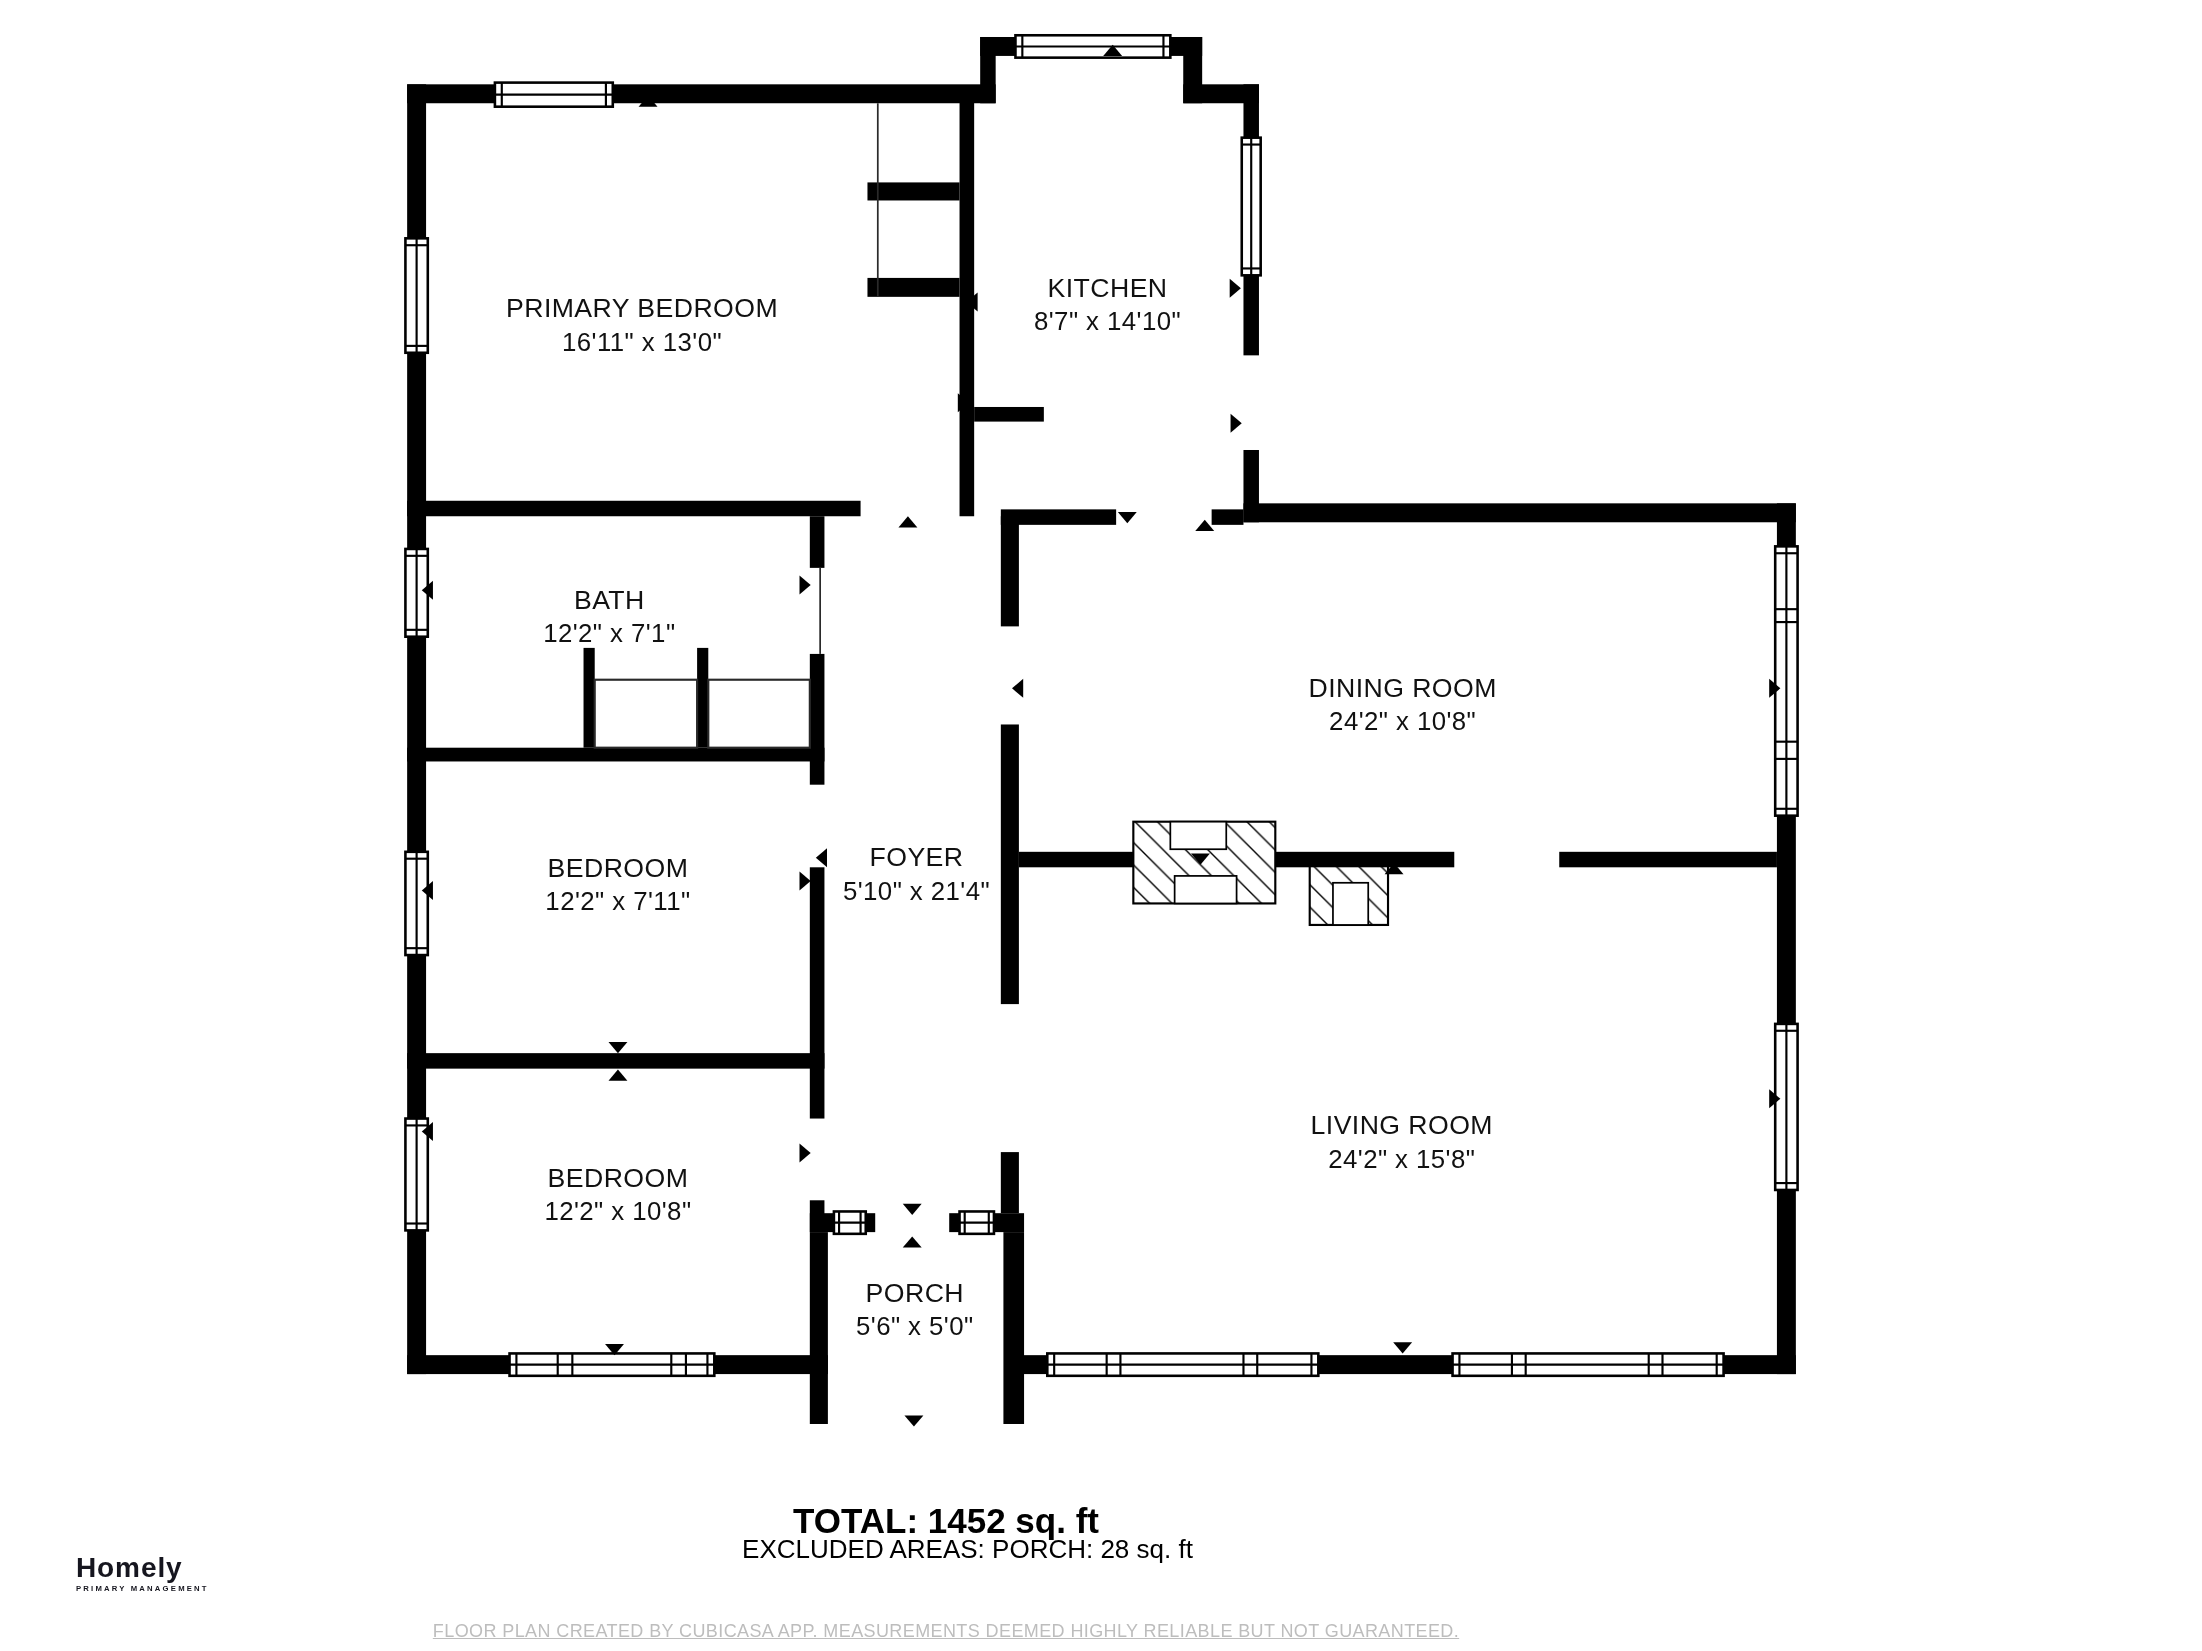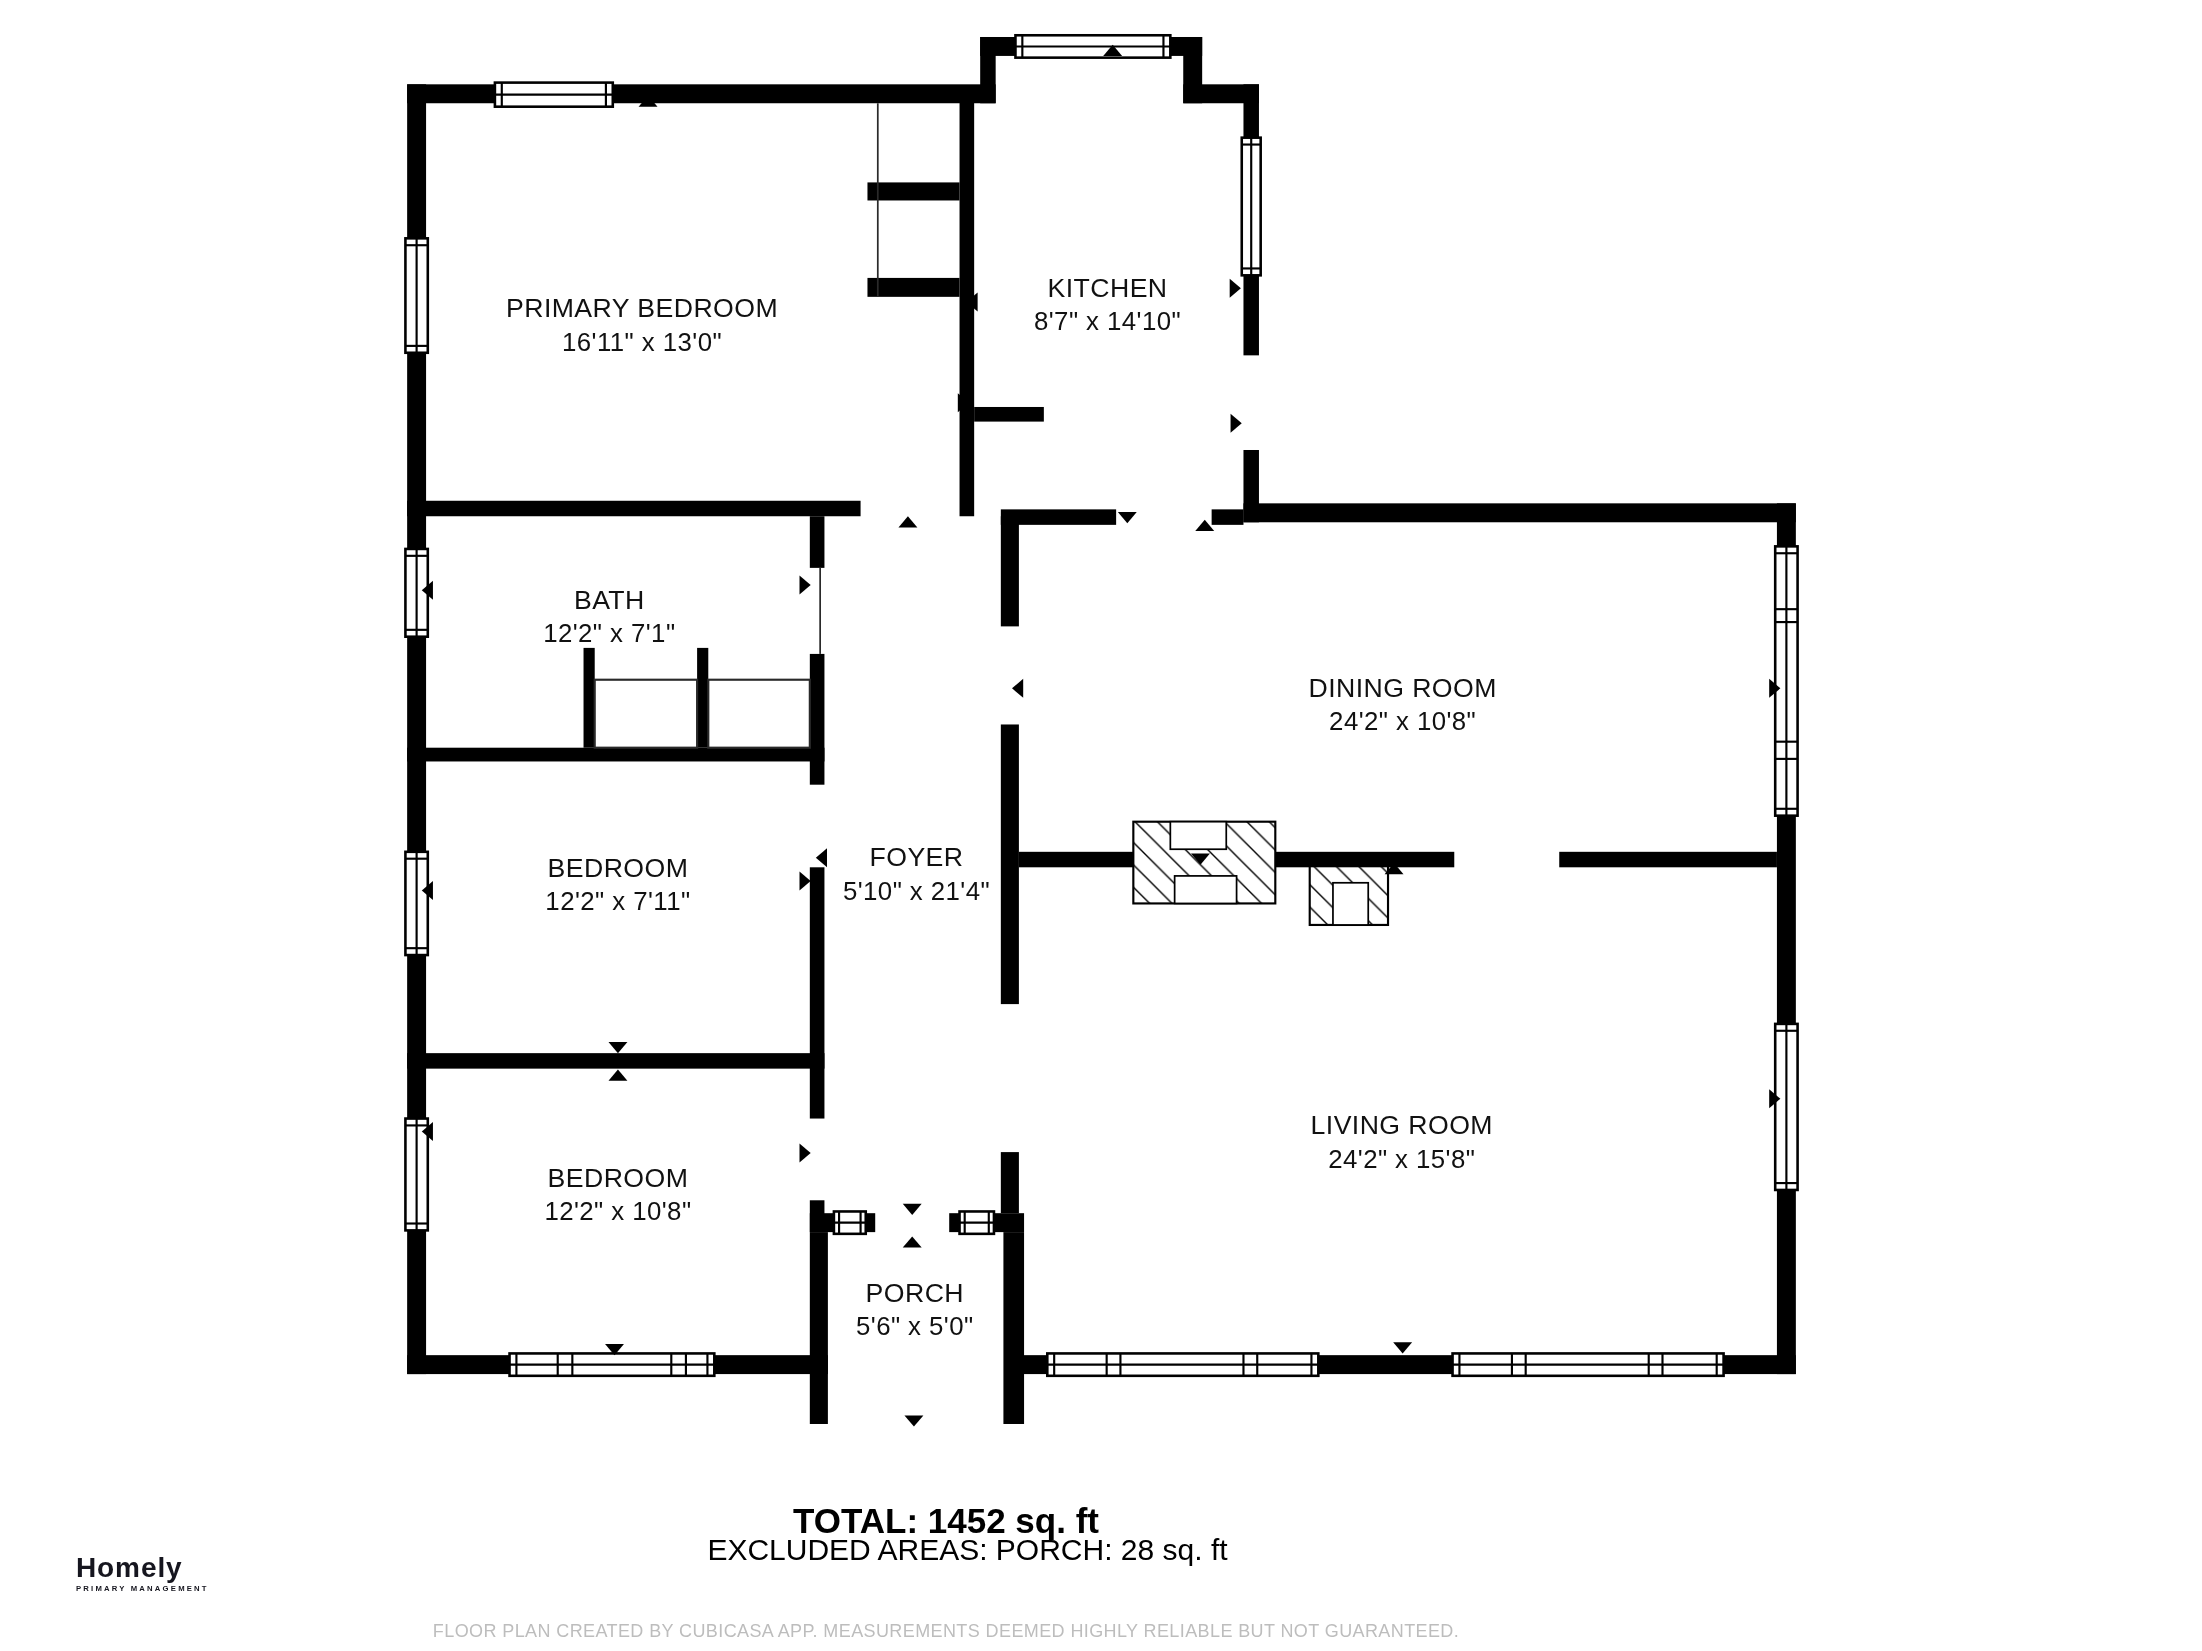--- a/index.html
+++ b/index.html
@@ -21,24 +21,24 @@
   .notch{fill:#ffffff;stroke:#000000;stroke-width:2;}
   .room-name{font-size:31px;fill:#111111;letter-spacing:0.5px;}
   .room-dims{font-size:30px;fill:#111111;letter-spacing:0.5px;}
   text{text-anchor:middle;font-family:"Liberation Sans", sans-serif;}
   .summary{
     position:absolute;left:0;top:1506px;width:100%;
     text-align:center;color:#000;
   }
   .summary .total{font-size:35px;font-weight:bold;line-height:29px;}
   .summary .floor{font-size:26px;line-height:29px;}
-  .summary .excluded{font-size:30px;line-height:29px;padding-left:43px;}
+  .summary .excluded{font-size:26px;line-height:29px;padding-left:43px;}
   .disclaimer{
     position:absolute;left:0;top:1621px;width:100%;
-    text-align:center;font-size:18px;color:#bdbdbd;letter-spacing:0.4px;
+    text-align:center;font-size:18px;color:#bdbdbd;letter-spacing:0.4px;text-decoration:underline;
   }
   .logo{position:absolute;left:76px;top:1521px;color:#16161f;margin-top:32px;}
   .logo .logo-text{font-size:28px;font-weight:bold;letter-spacing:0.9px;line-height:29px;}
   .logo .logo-sub{font-size:7.7px;letter-spacing:2.2px;font-weight:bold;margin-top:1.7px;}
 </style>
 </head>
 <body>
 
 <div class="page">
 

